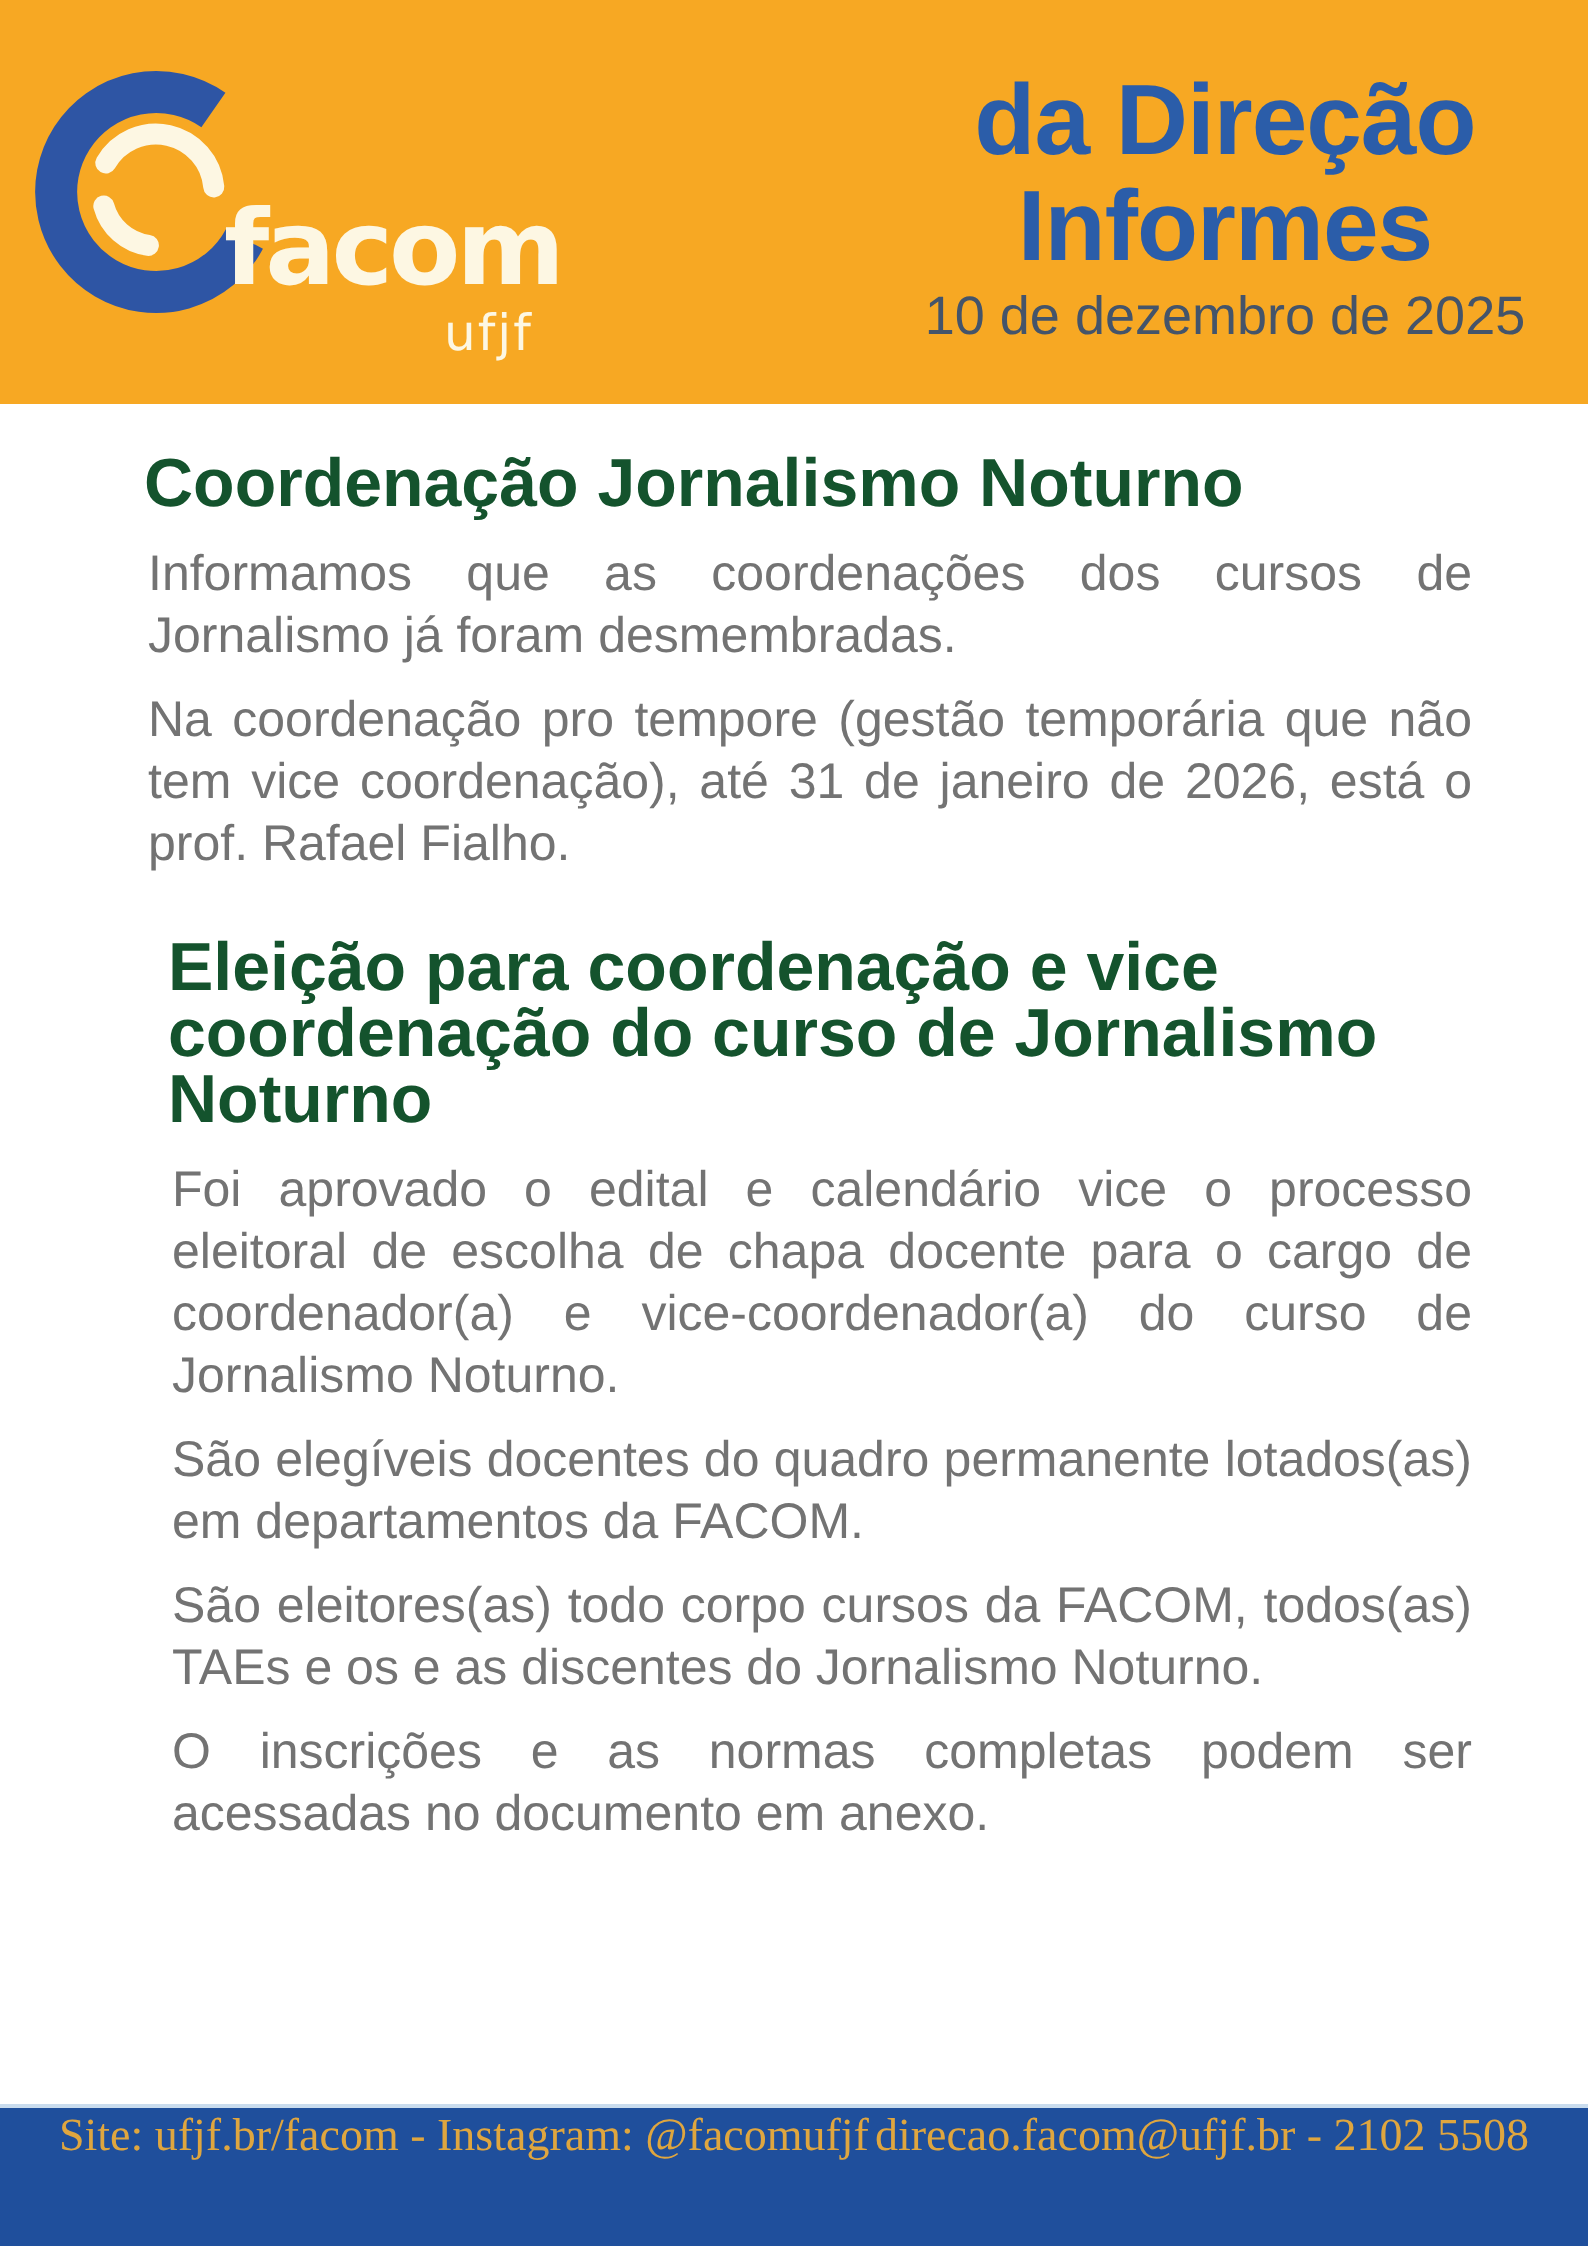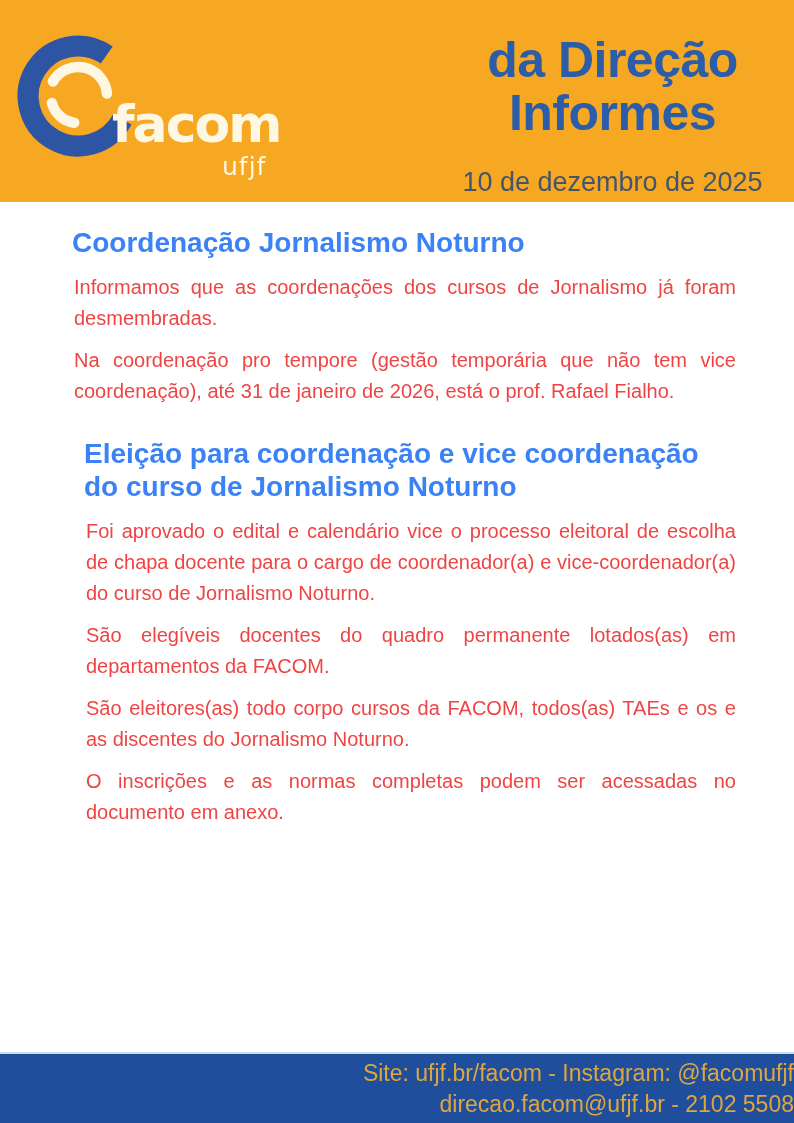--- a/index.html
+++ b/index.html
@@ -47,62 +47,63 @@
     text-align: center;
   }
   .title-line {
     font-size: 50px;
     font-weight: bold;
     color: #2B5DA9;
     line-height: 53px;
     letter-spacing: -0.5px;
   }
   .date-line {
-    margin-top: 27px;
+    margin-top: 3px;
     font-size: 27px;
     color: #44546A;
     line-height: 30px;
   }
 
   
   .content {
     padding: 24px 58px 0 70px;
   }
   .section + .section { margin-top: 30px; margin-left: 12px; }
   .section-heading {
-    font-size: 28px;
+    font-size: 34px;
     font-weight: bold;
-    color: #3b82f6;
+    color: #14532d;
     line-height: 33px;
     margin: 0 0 13px 2px;
     max-width: 666px;
   }
   .body-par {
-    font-size: 20px;
+    font-size: 25px;
     line-height: 31px;
-    color: #ef4444;
+    color: #737373;
     text-align: justify;
     max-width: 666px;
     margin: 0 0 11px 4px;
   }
 
   
   .footer-bar {
     position: absolute;
     left: 0;
     bottom: 0;
     width: 100%;
     height: 71px;
     background: #1F4F9C;
     border-top: 2px solid #C9DCEE;
     display: flex;
-    flex-direction: column;
-    align-items: flex-end;
+    flex-direction: row;
+    align-items: flex-start;
     justify-content: center;
     gap: 3px;
+    font-family: Liberation Serif, serif;
   }
   .footer-line {
     color: #DFA63F;
     font-size: 23px;
     line-height: 28px;
     text-align: center;
   }
 </style>
 </head>
 <body>

